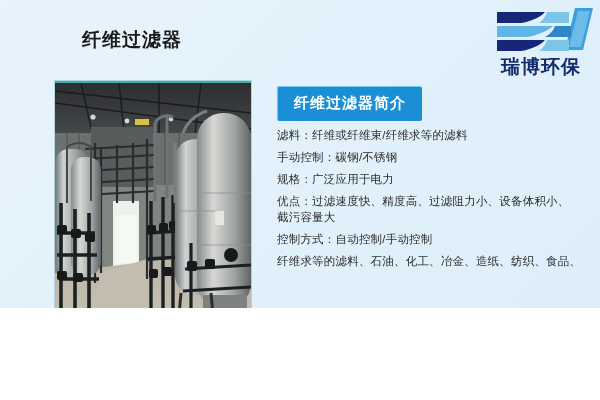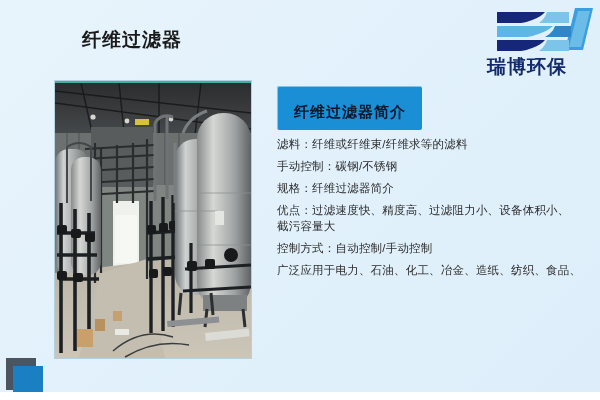--- a/index.html
+++ b/index.html
@@ -9,21 +9,21 @@
   body {
     width: 600px;
     height: 400px;
     overflow: hidden;
     font-family: "Liberation Sans", "DejaVu Sans", sans-serif;
   }
 
   #slide {
     position: relative;
     width: 600px;
-    height: 392px;
+    height: 308px;
     background: linear-gradient(135deg, #e8f4fc 0%, #e2f1fb 45%, #ddeefa 100%);
     overflow: hidden;
   }
 
   
   #page-title {
     position: absolute;
     left: 82px;
     top: 27px;
     font-size: 19px;
@@ -46,20 +46,21 @@
     left: 0;
     top: 0;
     width: 112px;
     height: 48px;
   }
   #brand-name {
     position: absolute;
     left: 4px;
     top: 48px;
     width: 108px;
+    text-align: center;
     font-size: 19px;
     font-weight: bold;
     letter-spacing: 1px;
     color: #132b6b;
     white-space: nowrap;
   }
 
   
   #photo-frame {
     position: absolute;
@@ -109,25 +110,25 @@
   #info-panel {
     position: absolute;
     left: 277px;
     top: 86px;
     width: 318px;
   }
 
   #info-heading {
     display: inline-block;
     background: #1b8fd6;
-    color: #0f172a;
+    color: #ffffff;
     font-size: 15px;
     font-weight: bold;
     letter-spacing: 1px;
-    padding: 16px 16px 8px 16px;
+    padding: 7px 16px 8px 16px;
     border-radius: 2px;
     border-top: 1px solid #7cc6ec;
     border-left: 1px solid #7cc6ec;
     white-space: nowrap;
   }
 
   .info-line {
     font-size: 11.5px;
     line-height: 16px;
     color: #2c2c2c;
@@ -345,30 +346,30 @@
 
     <div class="info-line">
       <span>滤料：纤维或纤维束/纤维求等的滤料</span>
     </div>
 
     <div class="info-line">
       <span>手动控制：碳钢/不锈钢</span>
     </div>
 
     <div class="info-line">
-      <span>规格：纤维过滤器简介</span>
+      <span>规格：广泛应用于电力</span>
     </div>
 
     <div class="info-line">
       <span>优点：过滤速度快、精度高、过滤阻力小、设备体积小、</span>
       <span class="l2">截污容量大</span>
     </div>
 
     <div class="info-line">
       <span>控制方式：自动控制/手动控制</span>
     </div>
 
     <div class="info-line">
-      <span>广泛应用于电力、石油、化工、冶金、造纸、纺织、食品、</span>
+      <span>纤维求等的滤料、石油、化工、冶金、造纸、纺织、食品、</span>
     </div>
   </div>
 
 </div>
 
 </body></html>

